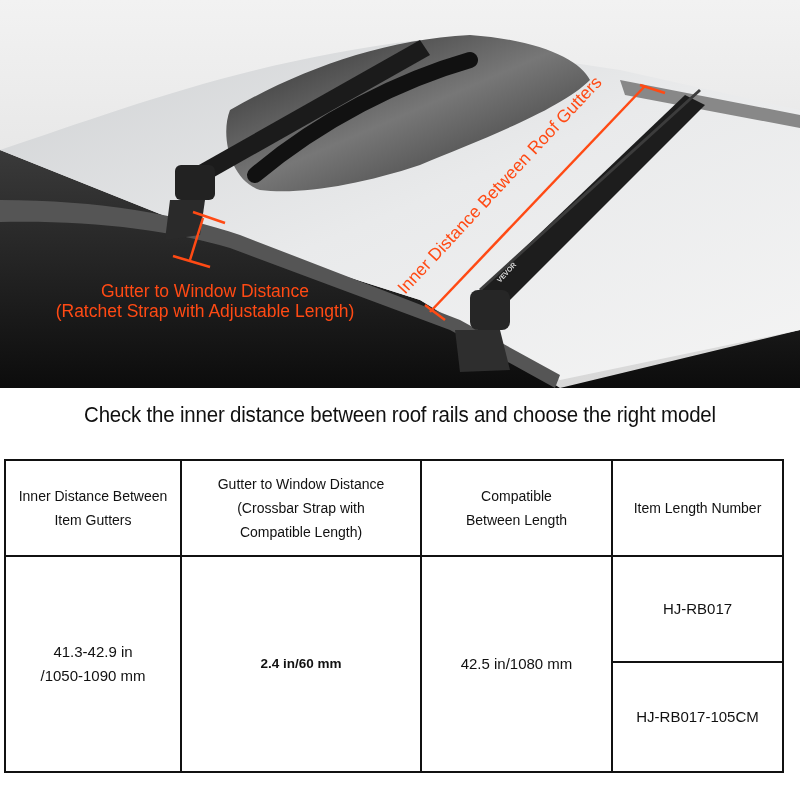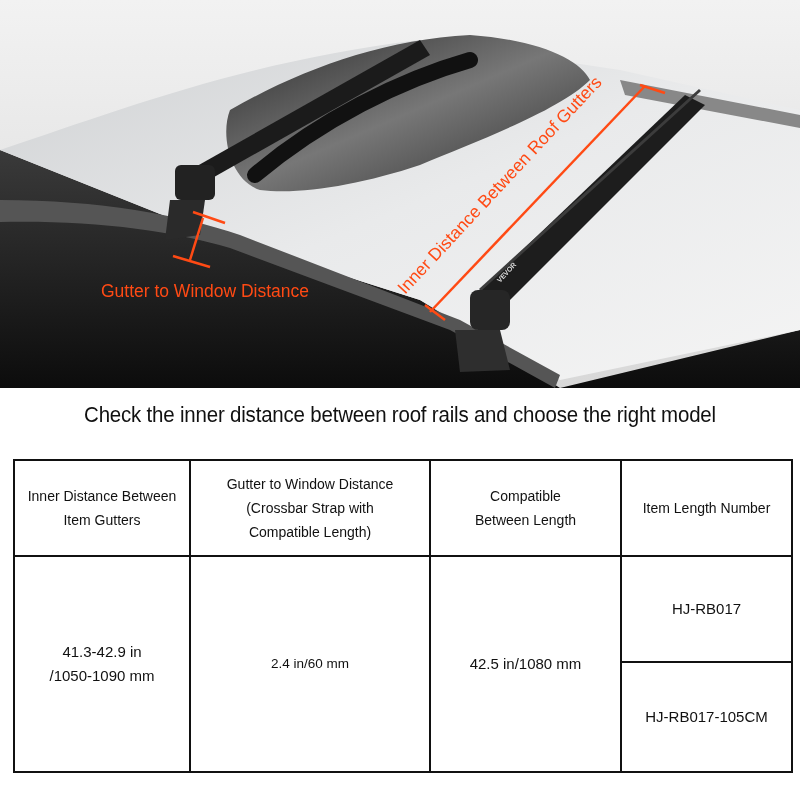--- a/index.html
+++ b/index.html
@@ -5,25 +5,25 @@
   html, body { margin:0; padding:0; }
   body { width:800px; height:800px; background:#ffffff; position:relative; overflow:hidden; font-family:"Liberation Sans", sans-serif; }
 
   .photo { position:absolute; left:0; top:0; width:800px; height:388px; overflow:hidden; background:#2a2a2a; }
   .photo svg { position:absolute; left:0; top:0; }
 
   .gutter-label { position:absolute; left:0; width:410px; top:281px; text-align:center; color:#ff4a14; font-size:17.5px; line-height:20px; }
 
   .headline { position:absolute; left:0; width:800px; top:402px; text-align:center; font-size:22px; color:#111; letter-spacing:-0.2px; transform:scaleX(0.93); transform-origin:center; }
 
-  .spec-table { position:absolute; left:13px; top:459px; width:778px; height:310px; border-collapse:collapse; table-layout:fixed;padding-left:32px; }
+  .spec-table { position:absolute; left:4px; top:459px; width:778px; height:310px; border-collapse:collapse; table-layout:fixed;padding-left:32px; }
   .spec-table td { border:2px solid #111; text-align:center; vertical-align:middle; color:#111; padding:0 6px; }
   .spec-table .hdr td { height:94px; font-size:14px; line-height:24px; }
   .spec-table .val { font-size:14.5px; font-weight:normal; line-height:24px; }
-  .spec-table .val.normal { font-weight:normal; font-size:13.5px; }
+  .spec-table .val.normal { font-weight:bold; font-size:13.5px; }
   .spec-table .val.big { font-size:15px; }
 </style>
 </head>
 <body>
 
 <div class="photo">
   <svg width="800" height="388" viewBox="0 0 800 388">
     <defs>
       <linearGradient id="roof" x1="0" y1="0" x2="1" y2="1">
         <stop offset="0" stop-color="#cfd1d3"></stop>
@@ -74,20 +74,21 @@
       <line x1="425" y1="305" x2="445" y2="320"></line>
       <line x1="640" y1="85" x2="665" y2="93"></line>
     </g>
 
     <text x="405" y="295" fill="#ff4a14" font-family="Liberation Sans, sans-serif" font-size="17.5" transform="rotate(-47 405 295)" id="inner-label">Inner Distance Between Roof Gutters</text>
 
     <text x="500" y="283" fill="#d8d8d8" font-family="Liberation Sans, sans-serif" font-size="7" font-weight="bold" transform="rotate(-47 500 283)" id="brand-mark">VEVOR</text>
   </svg>
   <div class="gutter-label">
     <div>Gutter to Window Distance</div>
+    <div>(Ratchet Strap with Adjustable Length)</div>
   </div>
 </div>
 
 <div class="headline">Check the inner distance between roof rails and choose the right model</div>
 
 <table class="spec-table">
   <colgroup>
     <col style="width:176px">
     <col style="width:240px">
     <col style="width:191px">

